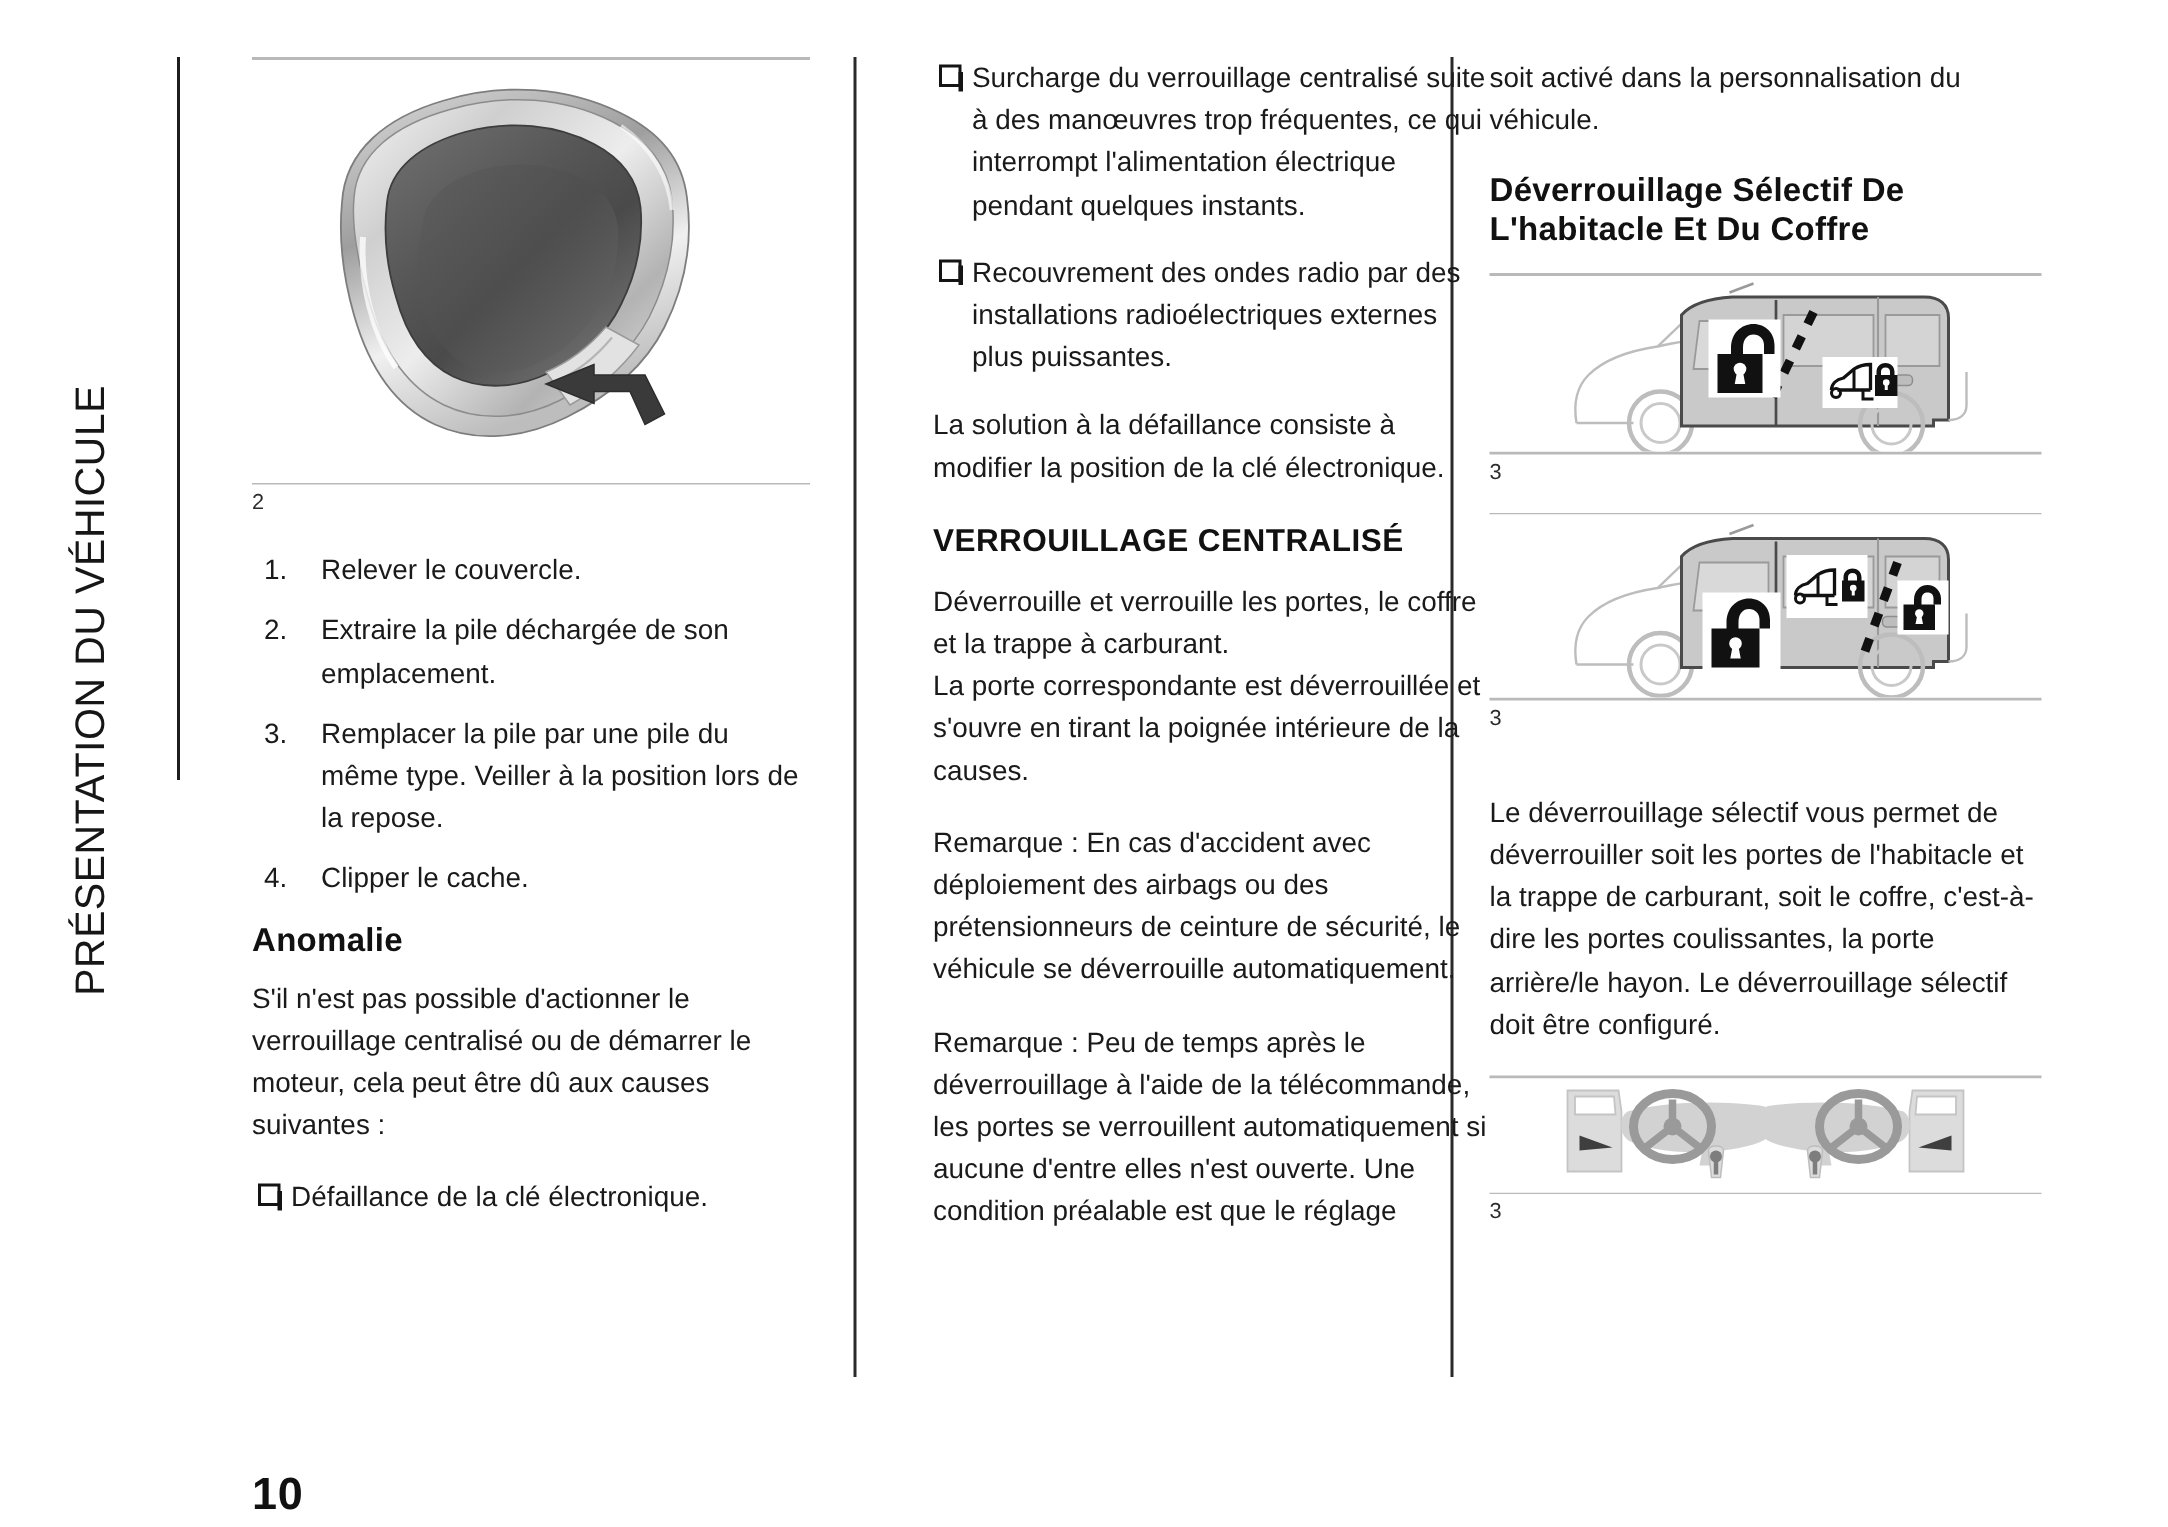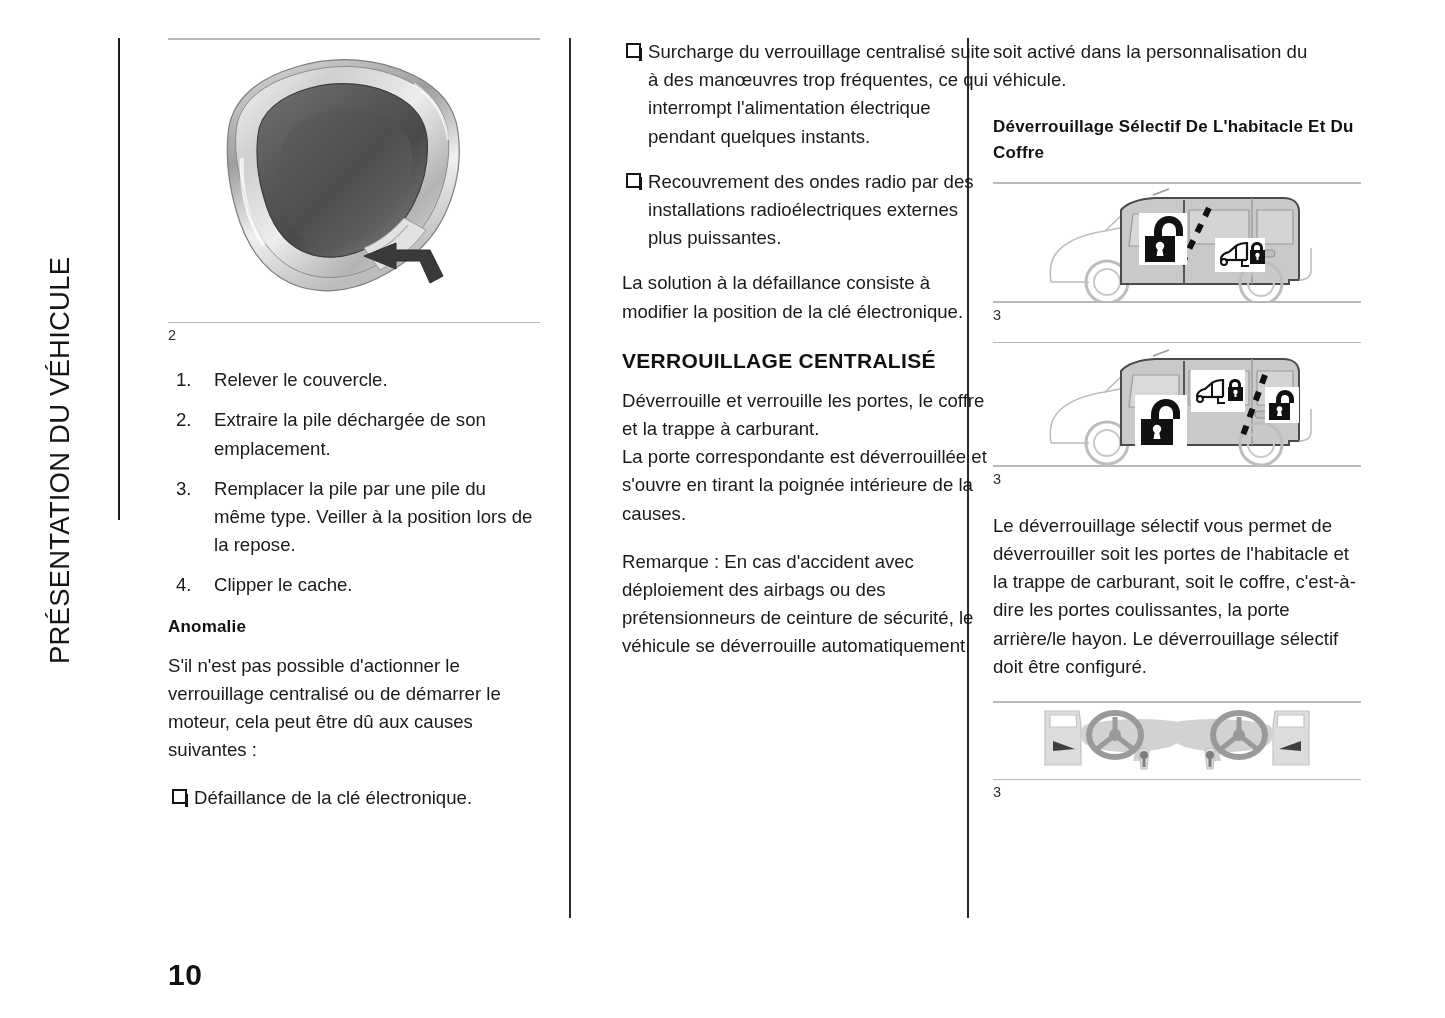--- a/index.html
+++ b/index.html
@@ -80,21 +80,21 @@
   h2.section-head {
     font-size: 21px;
     line-height: 29px;
     font-weight: 700;
     letter-spacing: 0.3px;
     margin: 6px 0 12px 0;
     color: #111;
     font-stretch: condensed;
   }
   h3.sub-head {
-    font-size: 17px;
+    font-size: 22px;
     line-height: 26px;
     font-weight: 700;
     letter-spacing: 0.2px;
     margin: 4px 0 12px 0;
     color: #111;
   }
 
   
   ol.num-list {
     list-style: none;
@@ -165,21 +165,21 @@
     font-size: 14.5px;
     line-height: 18px;
     color: #2b2b2b;
     padding-top: 3px;
   }
 
   
   #page-number {
     position: absolute;
     left: 168px;
-    bottom: 26px;
+    bottom: 4px;
     font-size: 30px;
     font-weight: 700;
     color: #111;
     letter-spacing: 0.5px;
   }
 </style>
 </head>
 <body>
 
 <div id="chapter-title-wrap">
@@ -340,20 +340,24 @@
   <h2 class="section-head">VERROUILLAGE CENTRALISÉ</h2>
 
   <p class="para tight">Déverrouille et verrouille les portes, le coffre et la trappe à carburant.</p>
   <p class="para">La porte correspondante est déverrouillée et s'ouvre en tirant la poignée intérieure de la causes.</p>
 
   <p class="para">
     <span>Remarque : </span>
     <span>En cas d'accident avec déploiement des airbags ou des prétensionneurs de ceinture de sécurité, le véhicule se déverrouille automatiquement.</span>
   </p>
 
+  <p class="para">
+    <span>Remarque : </span>
+    <span>Peu de temps après le déverrouillage à l'aide de la télécommande, les portes se verrouillent automatiquement si aucune d'entre elles n'est ouverte. Une condition préalable est que le réglage</span>
+  </p>
 </div>
 
 <div class="col" id="col3">
 
   <p class="para">soit activé dans la personnalisation du véhicule.</p>
 
   <h3 class="sub-head" style="margin-bottom:16px;">Déverrouillage Sélectif De L'habitacle Et Du Coffre</h3>
 
   <div class="figure">
     <div class="fig-rule"></div>
@@ -507,21 +511,21 @@
           <rect x="276" y="60" width="21" height="17" fill="#111"></rect>
           <circle cx="286.5" cy="66" r="2.8" fill="#ffffff"></circle>
           <path d="M 285 68 L 288 68 L 289 73 L 284 73 Z" fill="#ffffff"></path>
         </g>
       </svg>
     </div>
     <div class="fig-rule"></div>
     <div class="fig-caption">3</div>
   </div>
 
-  <p class="para" style="margin-top:24px;">Le déverrouillage sélectif vous permet de déverrouiller soit les portes de l'habitacle et la trappe de carburant, soit le coffre, c'est-à-dire les portes coulissantes, la porte arrière/le hayon. Le déverrouillage sélectif doit être configuré.</p>
+  <p class="para" style="margin-top:40px;">Le déverrouillage sélectif vous permet de déverrouiller soit les portes de l'habitacle et la trappe de carburant, soit le coffre, c'est-à-dire les portes coulissantes, la porte arrière/le hayon. Le déverrouillage sélectif doit être configuré.</p>
 
   <div class="figure" style="margin-top:4px;">
     <div class="fig-rule"></div>
     <div class="fig-body" style="height:76px;">
       <svg width="368" height="76" viewBox="0 0 368 76">
 
         <g>
 
           <path d="M 52 8 L 86 8 L 88 22 L 88 62 L 52 62 Z" fill="#dcdcdc" stroke="#c4c4c4" stroke-width="1.2"></path>
           <path d="M 57 12 L 83 12 L 84 24 L 57 24 Z" fill="#ffffff" stroke="#c4c4c4" stroke-width="1.2"></path>

